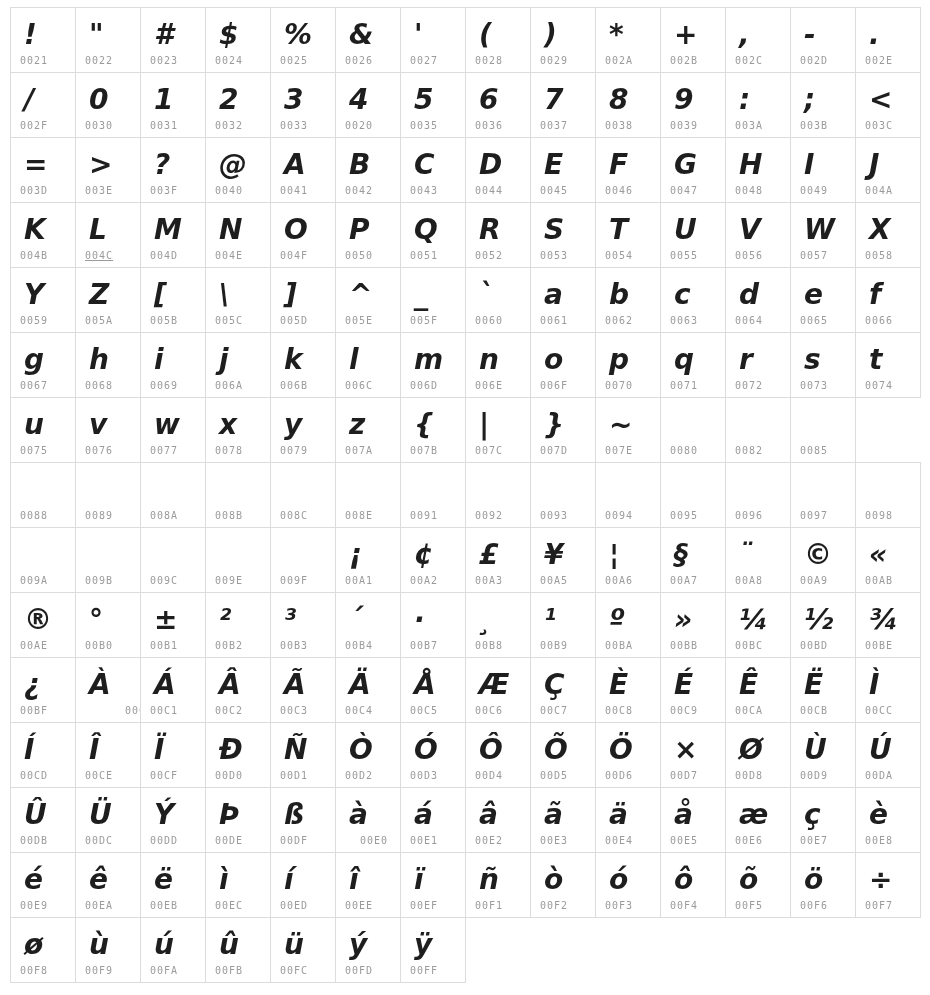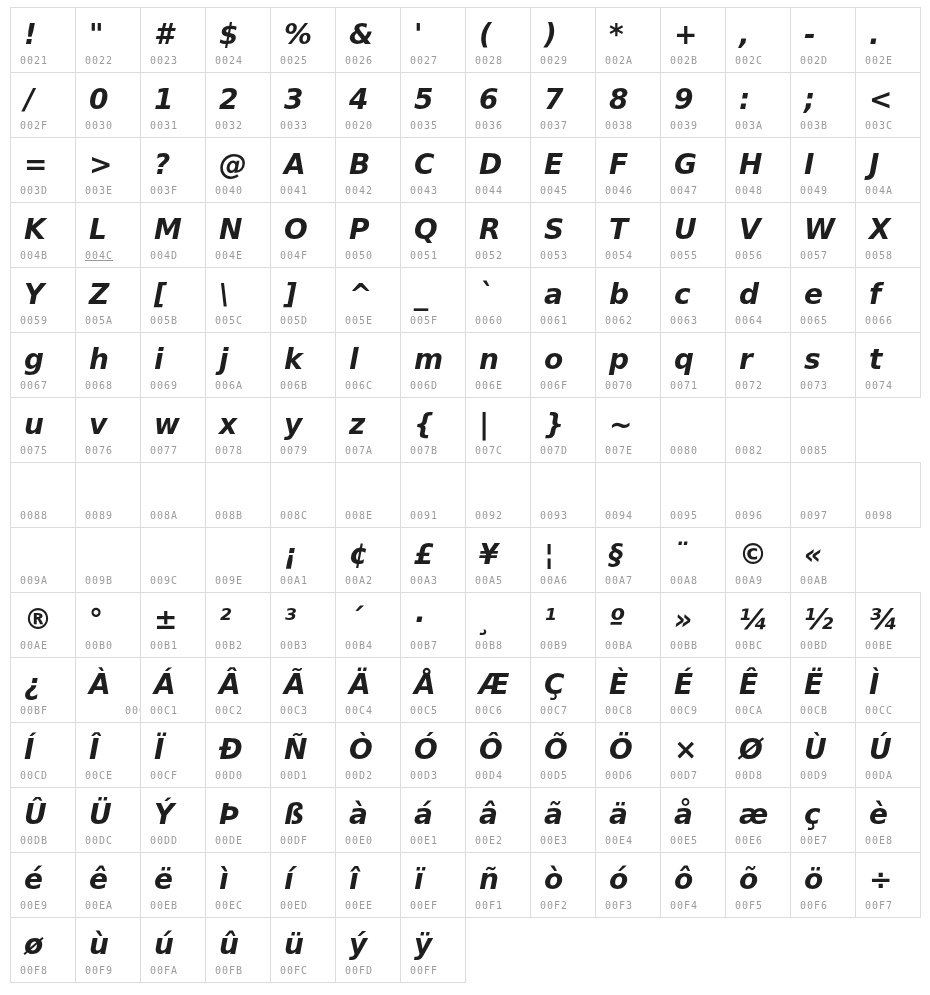--- a/index.html
+++ b/index.html
@@ -528,20 +528,24 @@
       </div>
       <div class="cell" style="border-color: rgb(220, 220, 220);">
         <span class="glyph" style="color: rgb(30, 30, 30);"></span>
         <span class="code" style="color: rgb(155, 155, 155);">009C</span>
       </div>
       <div class="cell" style="border-color: rgb(220, 220, 220);">
         <span class="glyph" style="color: rgb(30, 30, 30);"></span>
         <span class="code" style="color: rgb(155, 155, 155);">009E</span>
       </div>
       <div class="cell" style="border-color: rgb(220, 220, 220);">
+        <span class="glyph" style="color: rgb(30, 30, 30);"></span>
+        <span class="code" style="color: rgb(155, 155, 155);">009F</span>
+      </div>
+      <div class="cell" style="border-color: rgb(220, 220, 220);">
         <span class="glyph" style="color: rgb(30, 30, 30);">¡</span>
         <span class="code" style="color: rgb(155, 155, 155);">00A1</span>
       </div>
       <div class="cell" style="border-color: rgb(220, 220, 220);">
         <span class="glyph" style="color: rgb(30, 30, 30);">¢</span>
         <span class="code" style="color: rgb(155, 155, 155);">00A2</span>
       </div>
       <div class="cell" style="border-color: rgb(220, 220, 220);">
         <span class="glyph" style="color: rgb(30, 30, 30);">£</span>
         <span class="code" style="color: rgb(155, 155, 155);">00A3</span>
@@ -761,21 +765,21 @@
       <div class="cell" style="border-color: rgb(220, 220, 220);">
         <span class="glyph" style="color: rgb(30, 30, 30);">Þ</span>
         <span class="code" style="color: rgb(155, 155, 155);">00DE</span>
       </div>
       <div class="cell" style="border-color: rgb(220, 220, 220);">
         <span class="glyph" style="color: rgb(30, 30, 30);">ß</span>
         <span class="code" style="color: rgb(155, 155, 155);">00DF</span>
       </div>
       <div class="cell" style="border-color: rgb(220, 220, 220);">
         <span class="glyph" style="color: rgb(30, 30, 30);">à</span>
-        <span class="code" style="color: rgb(155, 155, 155);">00E0</span>
+        <span class="code" style="color: rgb(155, 155, 155); margin-left: 15px;">00E0</span>
       </div>
       <div class="cell" style="border-color: rgb(220, 220, 220);">
         <span class="glyph" style="color: rgb(30, 30, 30);">á</span>
         <span class="code" style="color: rgb(155, 155, 155);">00E1</span>
       </div>
       <div class="cell" style="border-color: rgb(220, 220, 220);">
         <span class="glyph" style="color: rgb(30, 30, 30);">â</span>
         <span class="code" style="color: rgb(155, 155, 155);">00E2</span>
       </div>
       <div class="cell" style="border-color: rgb(220, 220, 220);">

